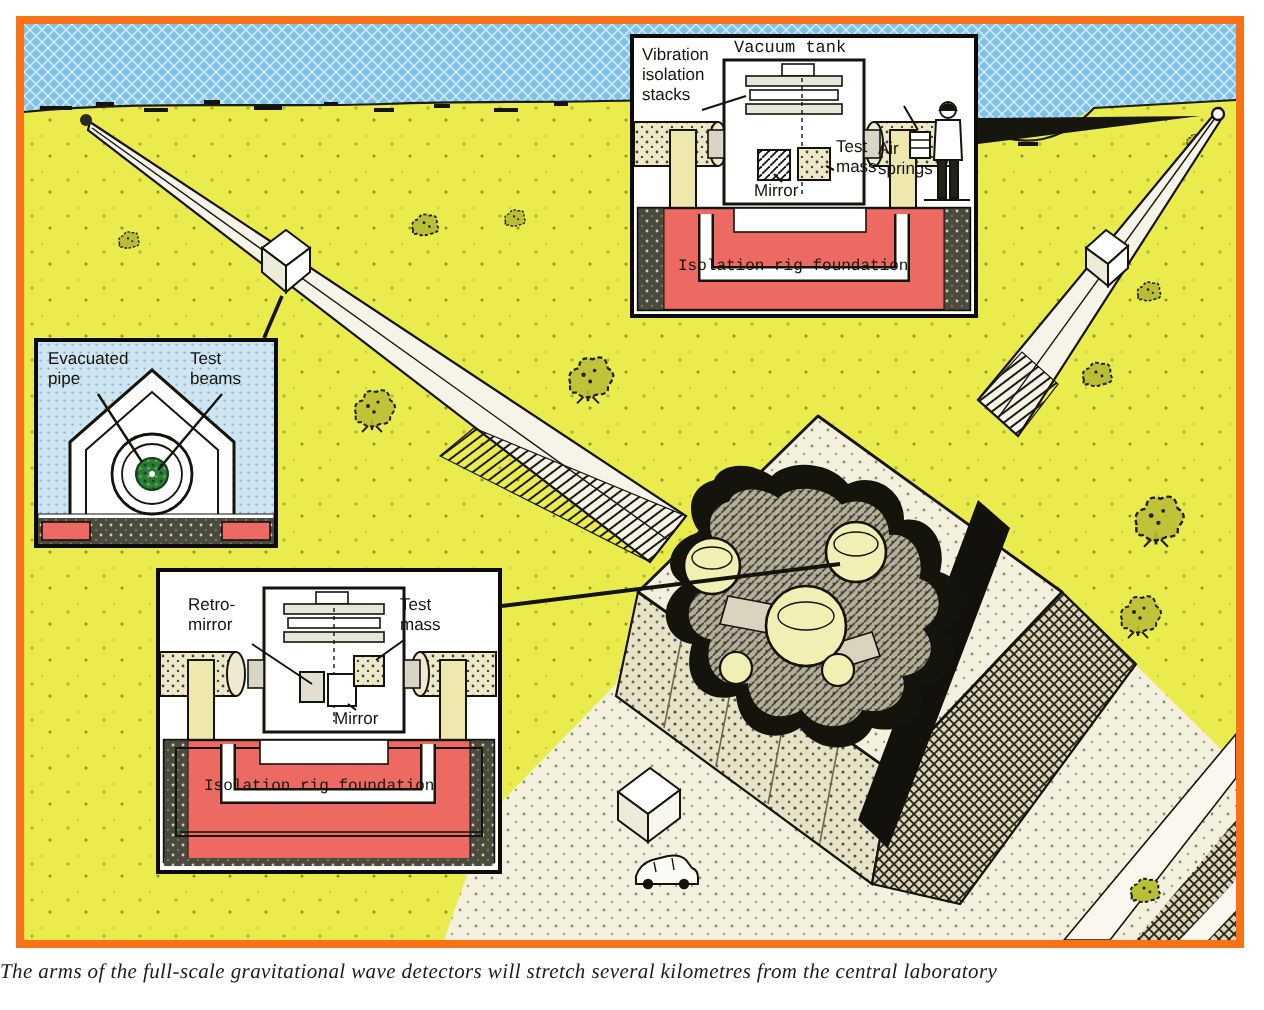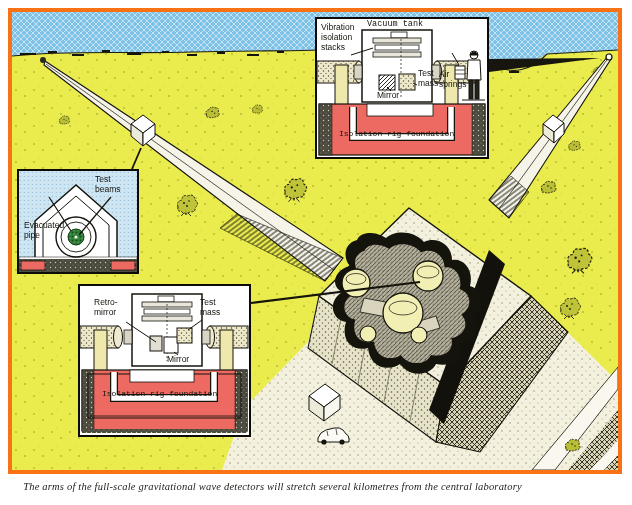--- a/index.html
+++ b/index.html
@@ -6,21 +6,21 @@
   .page{position:relative;width:632px;height:505px;background:#fff;overflow:hidden;
         font-family:"Liberation Sans",sans-serif;}
   .frame{position:absolute;left:8px;top:8px;width:606px;height:458px;
          border:4px solid #f97316;background:#eaec4e;box-sizing:content-box;}
   .scene{position:absolute;left:0;top:0;}
   .inset{position:absolute;background:#fff;border:2px solid #0c0b07;box-sizing:border-box;}
   .inset svg{position:absolute;left:0;top:0;}
   .lbl{position:absolute;font:8.5px/1.15 "Liberation Sans",sans-serif;color:#14130c;}
   .lbl.ctr{text-align:left;font-family:Liberation Mono, monospace;}
   .lbl.sm{font-size:8px;}
-  .caption{position:absolute;top:480px;left:0;width:545px;text-align:center;
+  .caption{position:absolute;top:480px;left:0;width:545px;
            font:italic 10.5px/1.25 "Liberation Serif",serif;color:#1d1b15;letter-spacing:.2px;}
 </style>
 </head>
 <body>
 
 <div class="page">
   <div class="frame">
 
     <svg class="scene" width="606" height="458" viewBox="0 0 606 458">
       <defs>
@@ -254,21 +254,21 @@
           <rect x="0" y="88" width="118" height="13" fill="url(#darksp)" stroke-width="0"></rect>
           <rect x="2" y="90" width="24" height="9" fill="#ec6a62" stroke-width="0.8"></rect>
           <rect x="92" y="90" width="24" height="9" fill="#ec6a62" stroke-width="0.8"></rect>
           <circle cx="57" cy="66" r="20" fill="#ffffff" stroke-width="1.4"></circle>
           <circle cx="57" cy="66" r="15" fill="none" stroke-width="0.9"></circle>
           <circle cx="57" cy="66" r="8" fill="url(#greenD)" stroke="#123f16" stroke-width="1"></circle>
           <circle cx="57" cy="66" r="1.5" fill="#ffffff" stroke-width="0"></circle>
           <path d="M30,26 L52,60 M92,26 L60,64" fill="none" stroke-width="1.2"></path>
         </g>
       </svg>
-      <span class="lbl" style="left:5px;top:4px;width:48px;margin-top:46px;">Evacuated pipe</span>
+      <span class="lbl" style="left:5px;top:4px;width:48px;">Evacuated pipe</span>
       <span class="lbl" style="left:76px;top:4px;width:40px;">Test beams</span>
     </div>
 
     <div class="inset" style="left:66px;top:272px;width:173px;height:153px;">
       <svg width="169" height="149" viewBox="0 0 169 149">
         <g stroke="#14130c">
           <rect x="0" y="40" width="38" height="22" fill="url(#speck)" stroke-width="1"></rect>
           <ellipse cx="38" cy="51" rx="4.5" ry="11" fill="#efe9cf" stroke-width="1"></ellipse>
           <rect x="130" y="40" width="38" height="22" fill="url(#speck)" stroke-width="1"></rect>
           <ellipse cx="130" cy="51" rx="4.5" ry="11" fill="#efe9cf" stroke-width="1"></ellipse>

